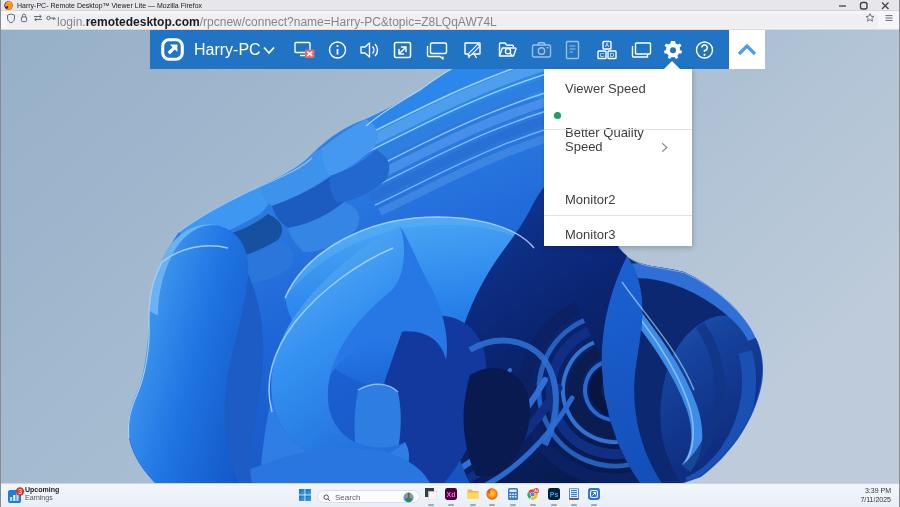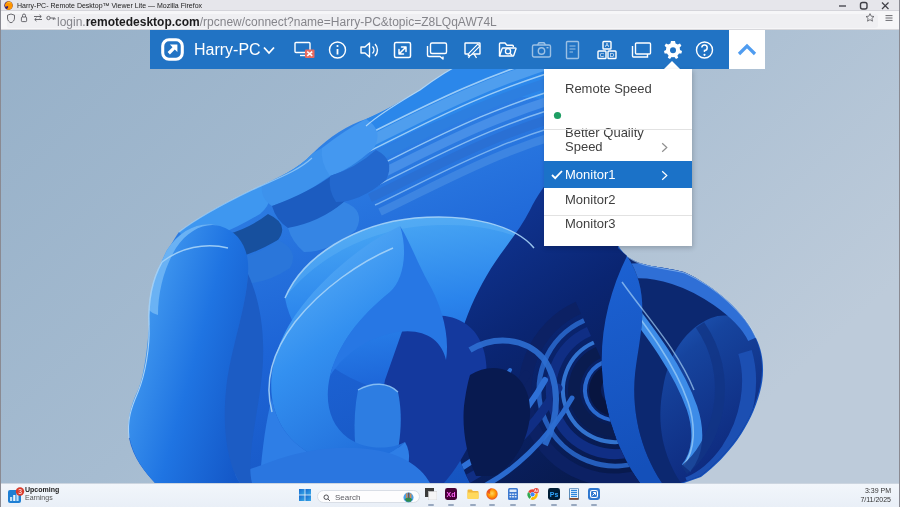--- a/index.html
+++ b/index.html
@@ -313,42 +313,33 @@
           <circle cx="9.5" cy="14.8" r="1.1" fill="#fff"></circle>
       </svg>
     </div>
     <div id="tb-chev">
       <svg width="36" height="39" viewBox="0 0 36 39">
           <path d="M10 24 L18 16 L26 24" fill="none" stroke="#4f9cf0" stroke-width="3.2"></path>
         </svg>
     </div>
     <div id="mptr"></div>
     <div id="menu">
-      <span class="mi" style="top:12px">Remote Speed</span>
+      <span class="mi" style="top:12px">Viewer Speed</span>
       <svg style="position:absolute;left:9px;top:42px" width="9" height="9">
           <circle cx="4.5" cy="4.5" r="3.6" fill="#1e9e63"></circle>
         </svg>
       <span class="mi" style="top:56px">Better Quality</span>
       <div class="msep" style="top:60px"></div>
       <span class="mi" style="top:70px">Speed</span>
       <svg style="position:absolute;left:117px;top:73px" width="7" height="11" viewBox="0 0 7 11">
           <path d="M1.2 1.2 L5.8 5.5 L1.2 9.8" fill="none" stroke="#8f8f8f" stroke-width="1.2"></path>
         </svg>
-      <div id="mon1">
-        <svg style="position:absolute;left:6px;top:7px" width="14" height="13" viewBox="0 0 14 13">
-            <path d="M2 7 L5.2 10.2 L12 3" fill="none" stroke="#fff" stroke-width="1.8"></path>
-          </svg>
-        <span style="position:absolute;left:21px;top:6px">Monitor1</span>
-        <svg style="position:absolute;left:117px;top:9px" width="7" height="11" viewBox="0 0 7 11">
-            <path d="M1.2 1.2 L5.8 5.5 L1.2 9.8" fill="none" stroke="#fff" stroke-width="1.2"></path>
-          </svg>
-      </div>
       <span class="mi" style="top:123px">Monitor2</span>
       <div class="msep" style="top:146px"></div>
-      <span class="mi" style="top:147px">Monitor3</span>
+      <span class="mi" style="top:158px">Monitor3</span>
     </div>
   </div>
   <div id="taskbar">
     <svg id="widget" width="17" height="17" viewBox="0 0 17 17">
       <rect x="0" y="3" width="13" height="13" rx="2" fill="#1e7fd4"></rect>
       <rect x="2" y="10" width="2.2" height="4" fill="#bfe0f7"></rect>
         <rect x="5.2" y="8" width="2.2" height="6" fill="#eaf4fc"></rect>
         <rect x="8.4" y="6" width="2.2" height="8" fill="#bfe0f7"></rect>
       <circle cx="12" cy="4.5" r="4.2" fill="#d83b2c"></circle>
       <text x="12" y="6.8" font-size="6.5" fill="#fff" text-anchor="middle" font-family="Liberation Sans">3</text>

